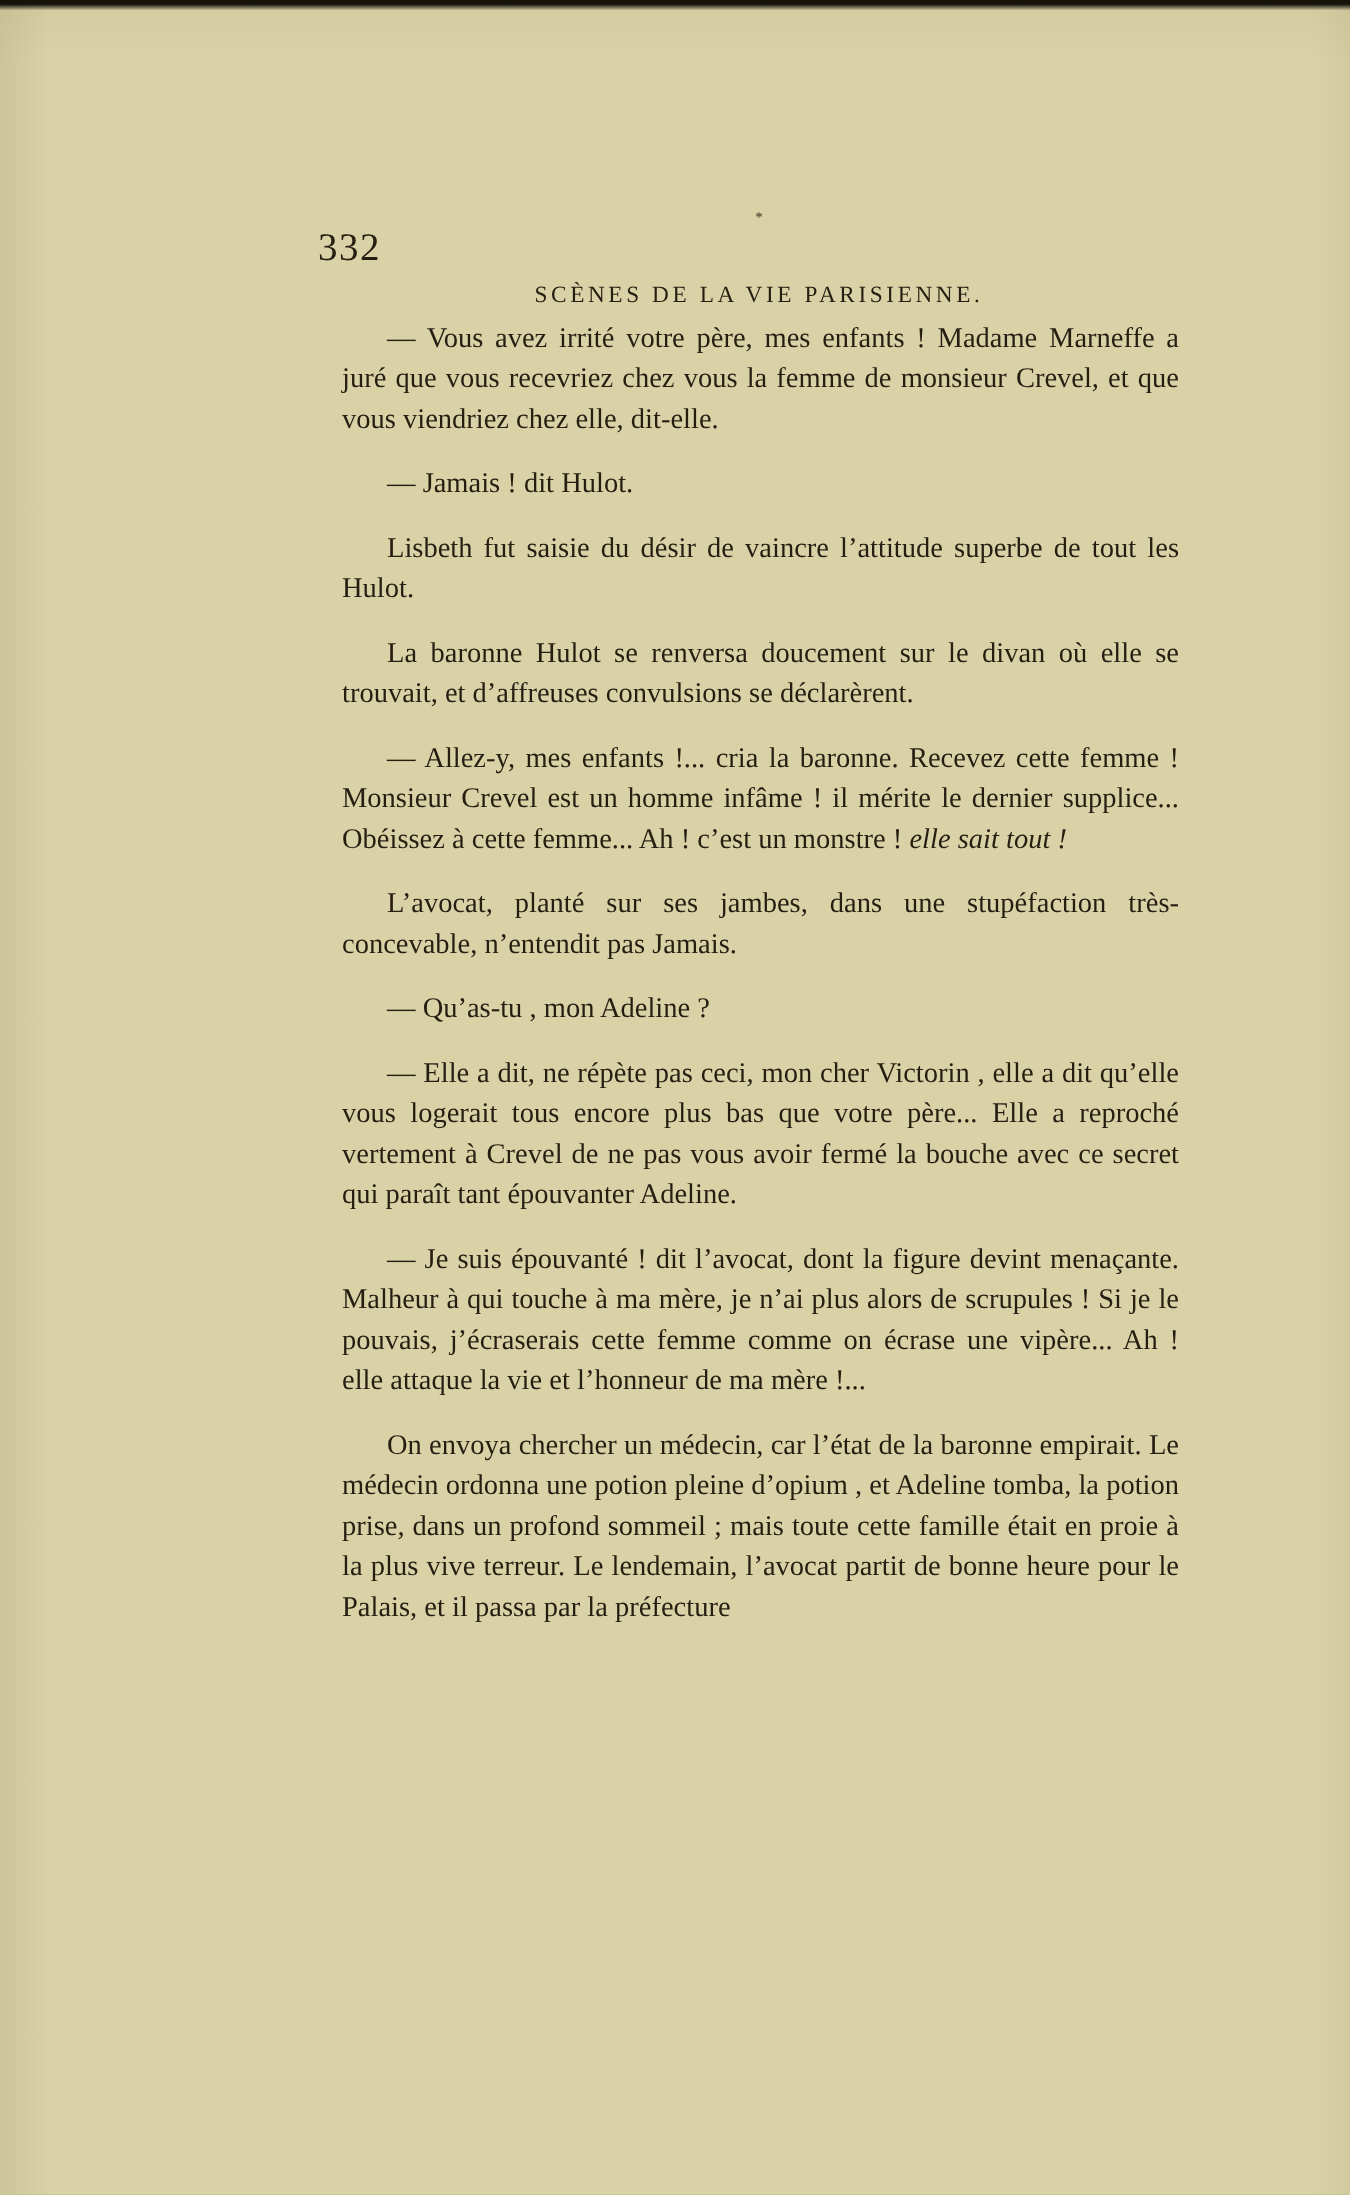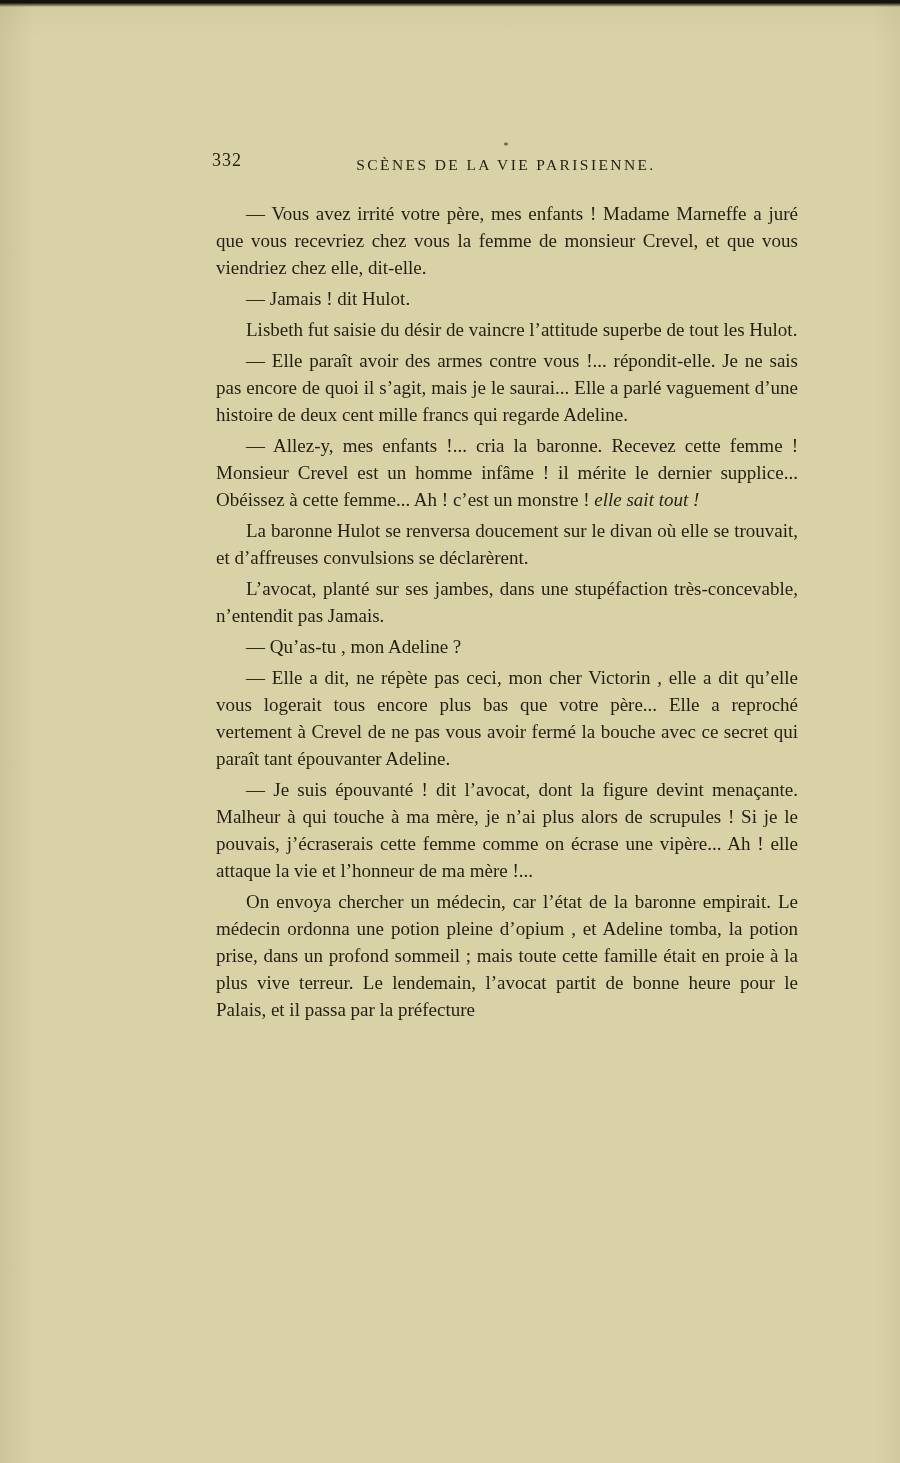--- a/index.html
+++ b/index.html
@@ -41,42 +41,43 @@
     position: absolute;
     top: 151px;
     left: 212px;
     width: 588px;
     height: 30px;
   }
   .page-number {
     position: absolute;
     left: 0;
     top: -1px;
-    font-size: 18px;
+    font-size: 26px;
     letter-spacing: 1px;
   }
   .running-title {
     display: block;
     text-align: center;
     font-size: 15.5px;
     letter-spacing: 2.4px;
     padding-top: 5px;
     white-space: nowrap;
+    margin-top: 32px;
   }
   .text-block {
     position: absolute;
     top: 196px;
     left: 212px;
     width: 590px;
     font-size: 19px;
     line-height: 27px;
     text-align: justify;
   }
   .para {
-    margin: 4px;
+    margin: 16px;
     padding: 0;
     text-indent: 30px;
   }
   .italic {
     font-style: italic;
   }
 </style>
 </head>
 <body>
 
@@ -84,22 +85,21 @@
   <div class="scan-edge-top"></div>
   <div class="printers-mark">*</div>
   <div class="page-header">
     <span class="page-number">332</span>
     <span class="running-title">SCÈNES DE LA VIE PARISIENNE.</span>
   </div>
   <div class="text-block">
       <p class="para"><span>— Vous avez irrité votre père, mes enfants ! Madame Marneffe a juré que vous recevriez chez vous la femme de monsieur Crevel, et que vous viendriez chez elle, dit-elle.</span></p>
       <p class="para"><span>— Jamais ! dit Hulot.</span></p>
       <p class="para"><span>Lisbeth fut saisie du désir de vaincre l’attitude superbe de tout les Hulot.</span></p>
-      <p class="para"><span>— Elle paraît avoir des armes contre vous !... répondit-elle. Je ne sais pas encore de quoi il s’agit, mais je le saurai... Elle a parlé vaguement d’une histoire de deux cent mille francs qui regarde Adeline.</span></p>
+      <p class="para"><span>La baronne Hulot se renversa doucement sur le divan où elle se trouvait, et d’affreuses convulsions se déclarèrent.</span></p>
       <p class="para"><span>— Allez-y, mes enfants !... cria la baronne. Recevez cette femme ! Monsieur Crevel est un homme infâme ! il mérite le dernier supplice... Obéissez à cette femme... Ah ! c’est un monstre ! </span><span class="italic">elle sait tout !</span></p>
-      <p class="para"><span>La baronne Hulot se renversa doucement sur le divan où elle se trouvait, et d’affreuses convulsions se déclarèrent.</span></p>
       <p class="para"><span>L’avocat, planté sur ses jambes, dans une stupéfaction très-concevable, n’entendit pas Jamais.</span></p>
       <p class="para"><span>— Qu’as-tu , mon Adeline ?</span></p>
       <p class="para"><span>— Elle a dit, ne répète pas ceci, mon cher Victorin , elle a dit qu’elle vous logerait tous encore plus bas que votre père... Elle a reproché vertement à Crevel de ne pas vous avoir fermé la bouche avec ce secret qui paraît tant épouvanter Adeline.</span></p>
       <p class="para"><span>— Je suis épouvanté ! dit l’avocat, dont la figure devint menaçante. Malheur à qui touche à ma mère, je n’ai plus alors de scrupules ! Si je le pouvais, j’écraserais cette femme comme on écrase une vipère... Ah ! elle attaque la vie et l’honneur de ma mère !...</span></p>
       <p class="para"><span>On envoya chercher un médecin, car l’état de la baronne empirait. Le médecin ordonna une potion pleine d’opium , et Adeline tomba, la potion prise, dans un profond sommeil ; mais toute cette famille était en proie à la plus vive terreur. Le lendemain, l’avocat partit de bonne heure pour le Palais, et il passa par la préfecture</span></p>
     </div>
 </div>
 
 </body></html>

